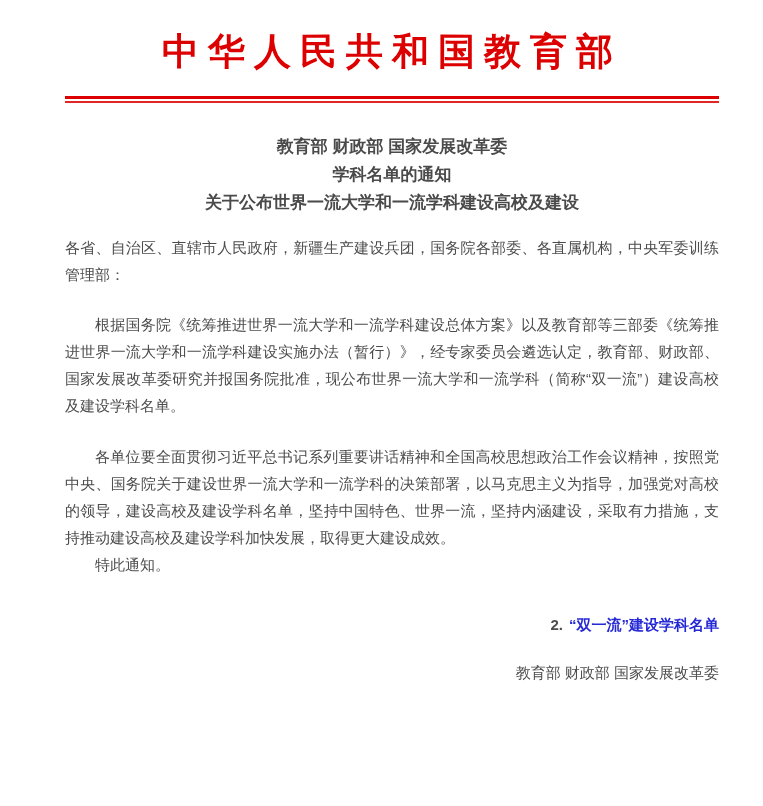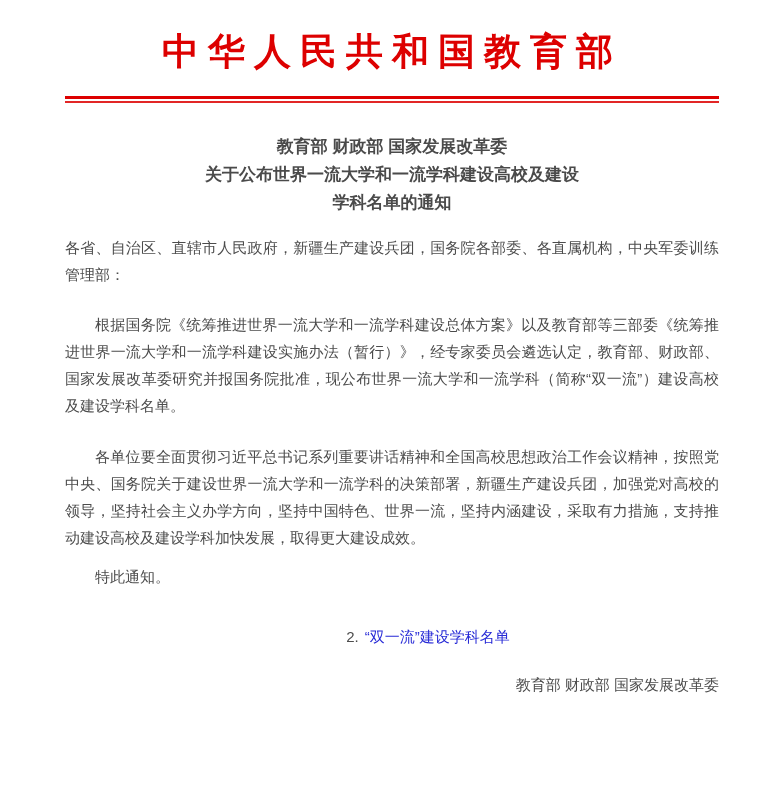--- a/index.html
+++ b/index.html
@@ -52,24 +52,24 @@
     font-size: 15px;
     line-height: 27px;
     text-align: justify;
     color: #4c4c4c;
   }
   .indent { text-indent: 2em; }
 
   .addressee { margin-top: 17px; }
   .p1 { margin-top: 23px; }
   .p2 { margin-top: 24px; }
-  .closing { margin-top: 12px; }
+  .closing { }
 
   .attach1 { margin-top: 28px; padding-left: 28px; text-align: left; }
-  .attach2 { margin-top: 33px; padding-left: 72px; text-align: center; }
+  .attach2 { margin-top: 33px; padding-left: 72px; text-align: right; font-weight: bold; }
   .attach-prefix { color: #4c4c4c; margin-right: 6px; }
   .attach-link {
     color: #2629d6;
     text-decoration: none;
     cursor: pointer;
   }
 
   .signature { margin-top: 21px; text-align: right; font-size: 15px; line-height: 27px; }
 </style>
 </head>
@@ -81,29 +81,29 @@
 
   <div class="rule">
     <div class="rule-thick"></div>
     <div class="rule-gap"></div>
     <div class="rule-thin"></div>
   </div>
 
 
   <div class="title">
     <div>教育部 财政部 国家发展改革委</div>
+    <div>学科名单的通知</div>
     <div>关于公布世界一流大学和一流学科建设高校及建设</div>
-    <div>学科名单的通知</div>
   </div>
 
   <div class="para addressee">各省、自治区、直辖市人民政府，新疆生产建设兵团，国务院各部委、各直属机构，中央军委训练管理部：</div>
 
   <div class="para indent p1">根据国务院《统筹推进世界一流大学和一流学科建设总体方案》以及教育部等三部委《统筹推进世界一流大学和一流学科建设实施办法（暂行）》，经专家委员会遴选认定，教育部、财政部、国家发展改革委研究并报国务院批准，现公布世界一流大学和一流学科（简称“双一流”）建设高校及建设学科名单。</div>
 
-  <div class="para indent p2">各单位要全面贯彻习近平总书记系列重要讲话精神和全国高校思想政治工作会议精神，按照党中央、国务院关于建设世界一流大学和一流学科的决策部署，新疆生产建设兵团，加强党对高校的领导，坚持社会主义办学方向，坚持中国特色、世界一流，坚持内涵建设，采取有力措施，支持推动建设高校及建设学科加快发展，取得更大建设成效。</div>
+  <div class="para indent p2">各单位要全面贯彻习近平总书记系列重要讲话精神和全国高校思想政治工作会议精神，按照党中央、国务院关于建设世界一流大学和一流学科的决策部署，以马克思主义为指导，加强党对高校的领导，建设高校及建设学科名单，坚持中国特色、世界一流，坚持内涵建设，采取有力措施，支持推动建设高校及建设学科加快发展，取得更大建设成效。</div>
 
   <div class="para closing indent">特此通知。</div>
 
 
   <div class="para attach2">
     <span class="attach-prefix">2.</span><a class="attach-link">“双一流”建设学科名单</a>
   </div>
 
   <div class="signature">教育部 财政部 国家发展改革委</div>
 

